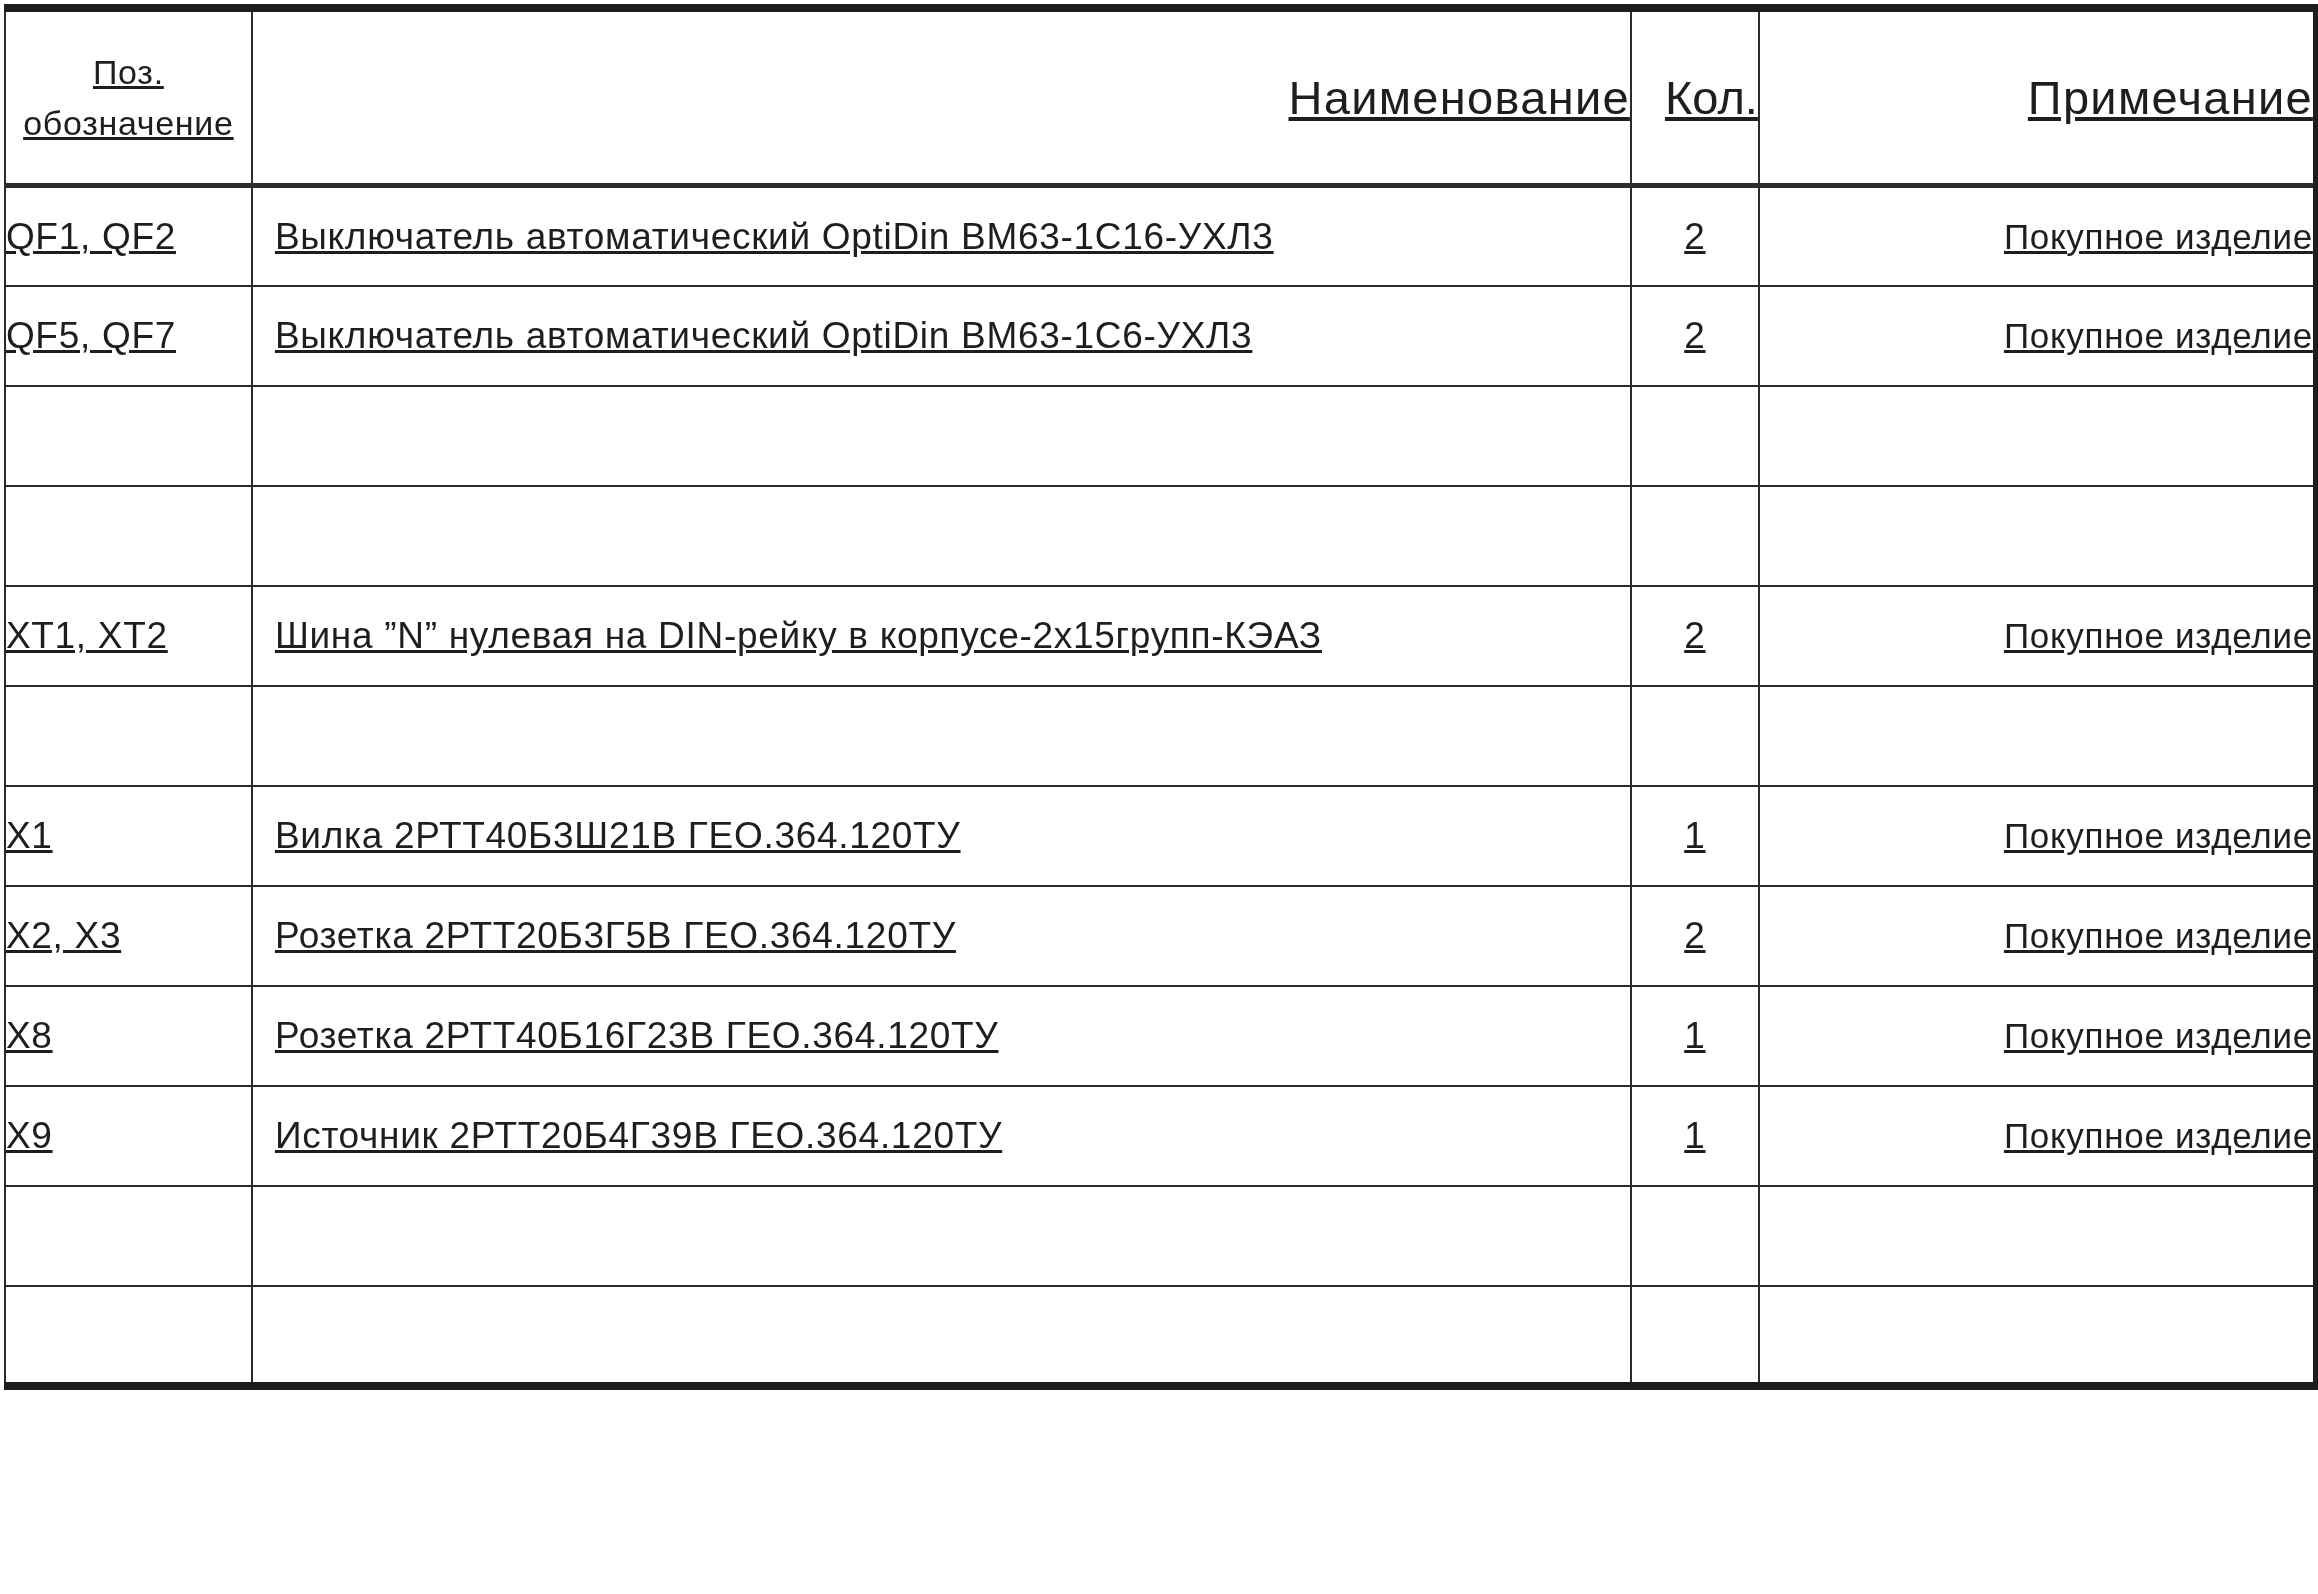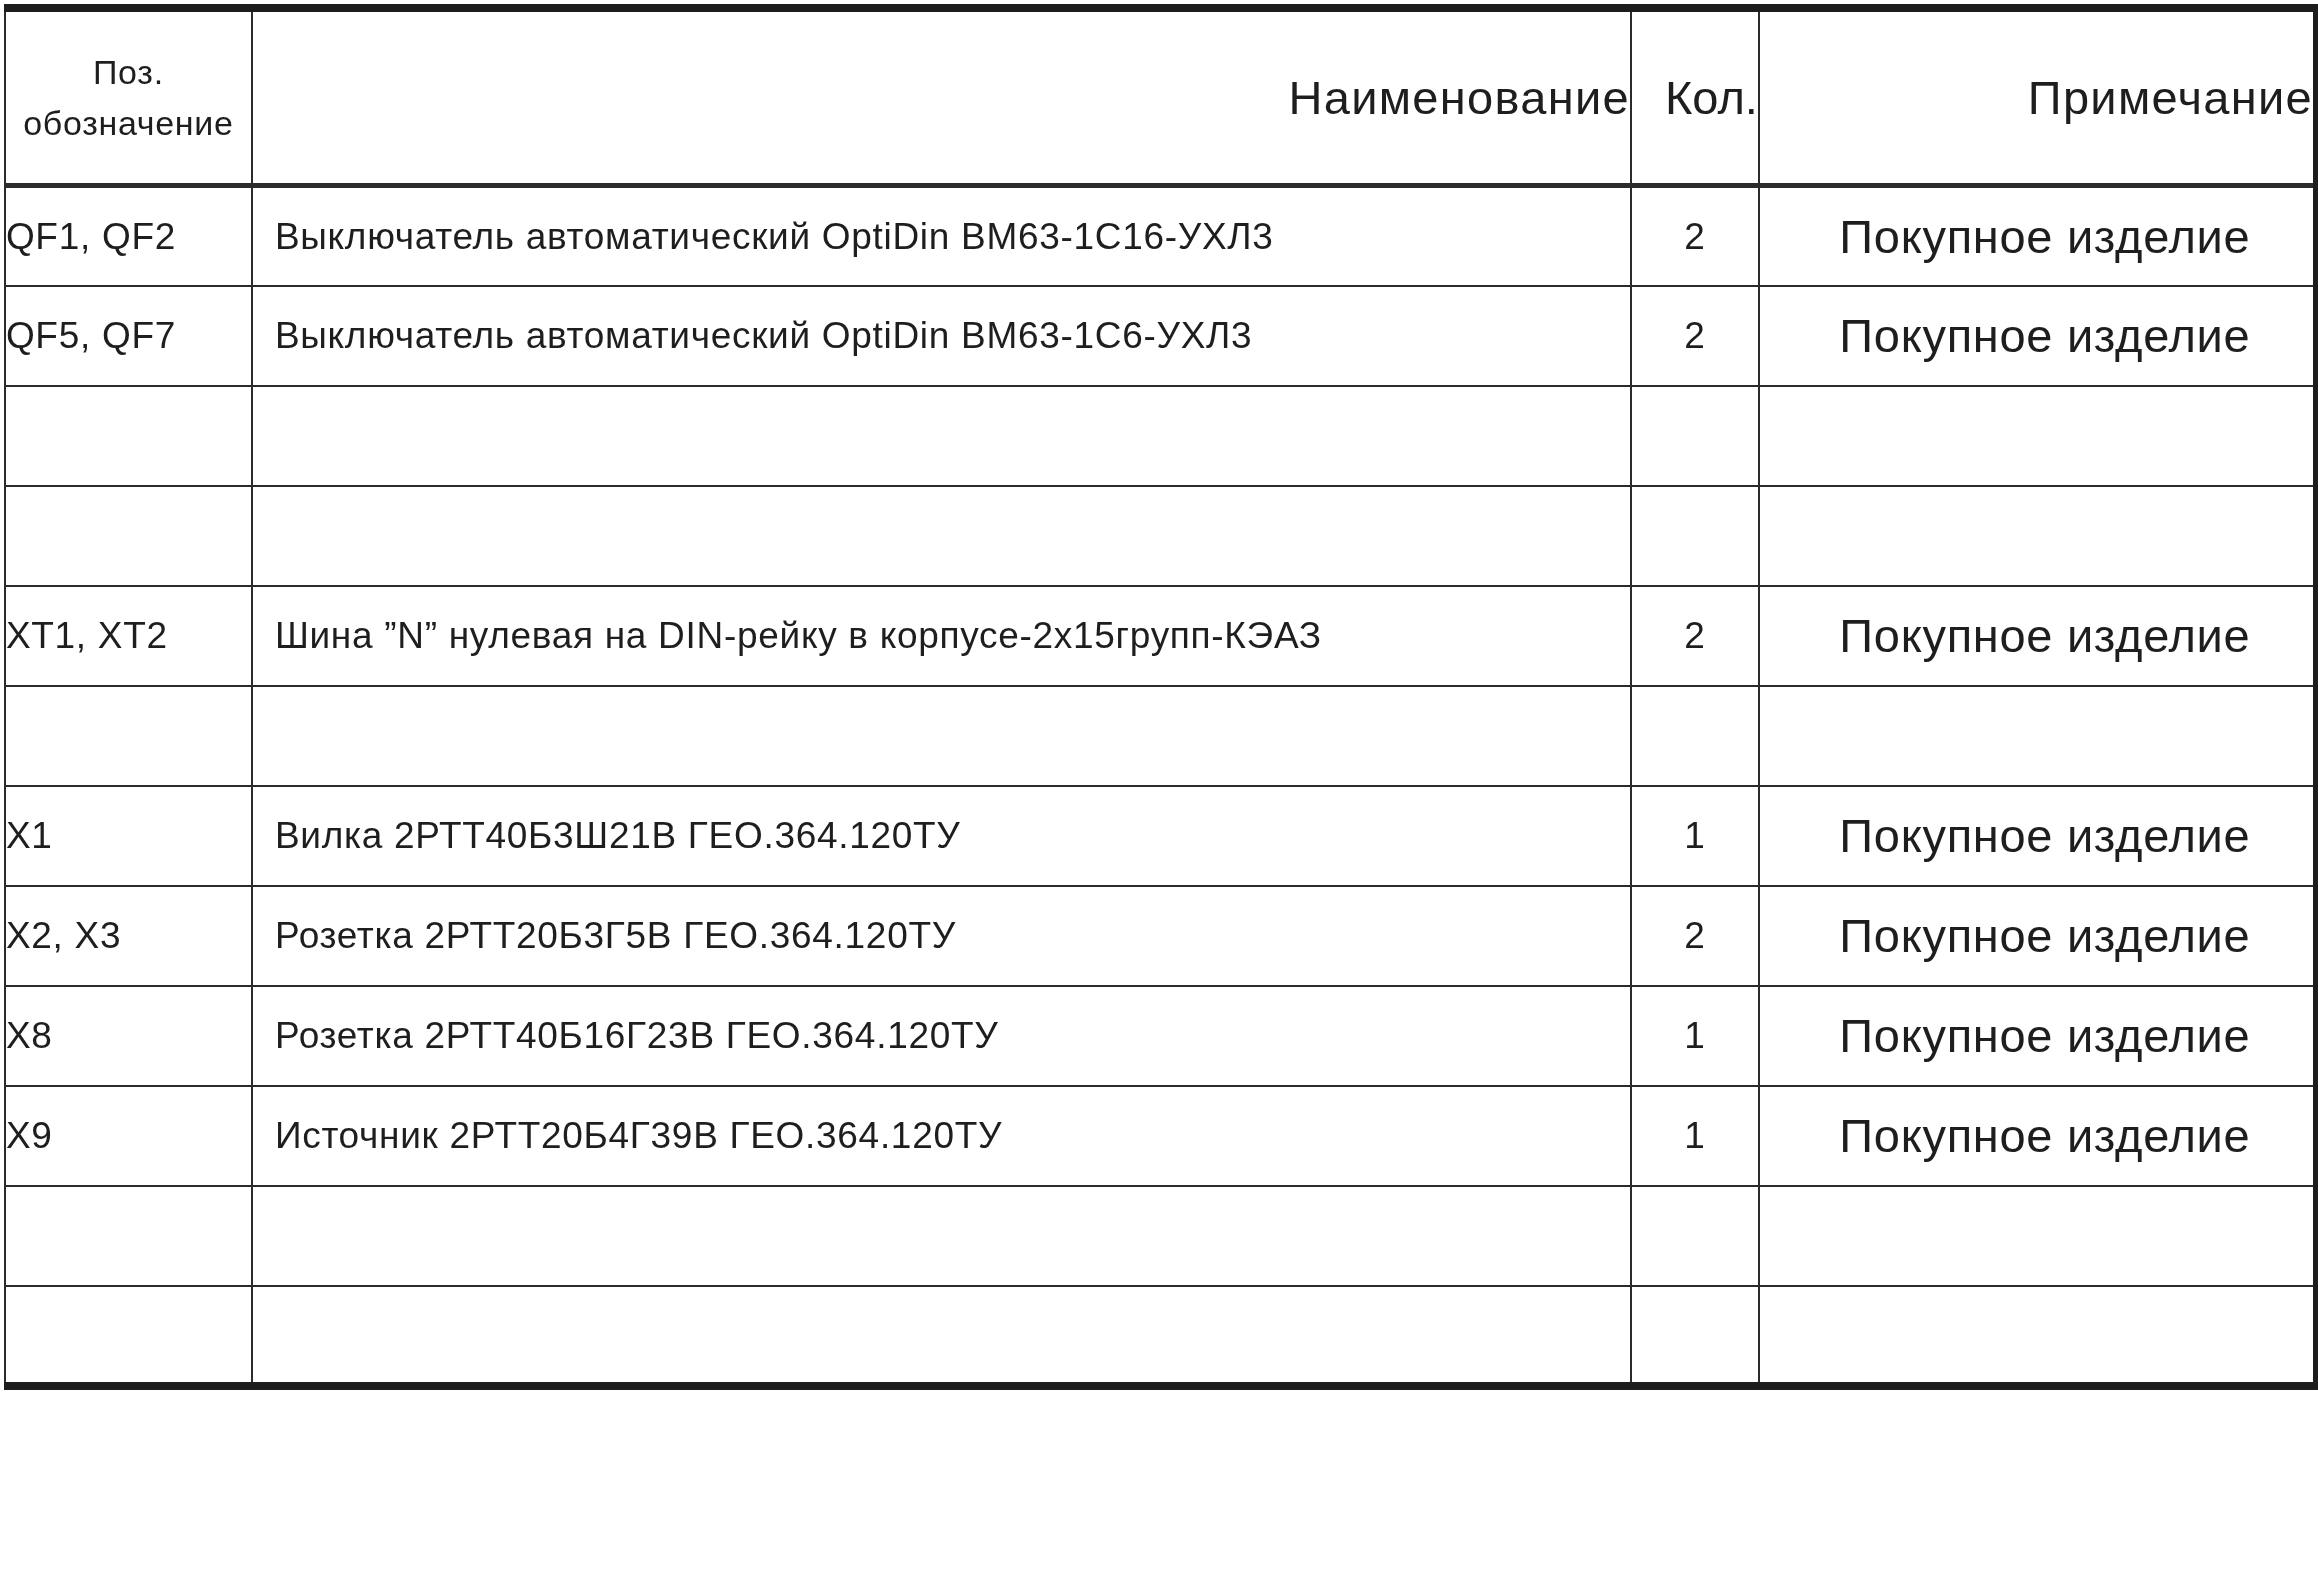--- a/index.html
+++ b/index.html
@@ -36,20 +36,21 @@
   col.c-name { width: 1379px; }
   col.c-qty  { width: 128px; }
   col.c-note { width: 557px; }
 
   th, td {
     border: 2.6px solid #2b2b2b;
     vertical-align: middle;
     overflow: hidden;
     white-space: nowrap;
     padding: 0;
+    text-decoration: underline;
   }
   thead tr { height: 178px; }
   tbody tr { height: 100px; }
 
   th { font-weight: 400; border-bottom-width: 5.2px; }
   th.h-pos {
     font-size: 34px;
     line-height: 1.5;
     text-align: center;
     letter-spacing: 0.7px;
@@ -58,21 +59,21 @@
     font-size: 47px;
     text-align: right;
     letter-spacing: 1.3px;
   }
   th.h-qty { letter-spacing: 0; }
 
   td { font-size: 37px; letter-spacing: 0.7px; }
   td.pos  { text-align: left; }
   td.name { text-align: left; padding-left: 22px; margin-left: 46px; }
   td.qty  { text-align: center; }
-  td.note { text-align: center; padding-left: 17px; font-size: 47px; }
+  td.note { text-align: right; padding-left: 17px; font-size: 35px; }
 </style>
 </head>
 <body>
 
 <div class="page">
   <table class="parts">
     <colgroup>
       <col class="c-pos">
         <col class="c-name">
         <col class="c-qty">

